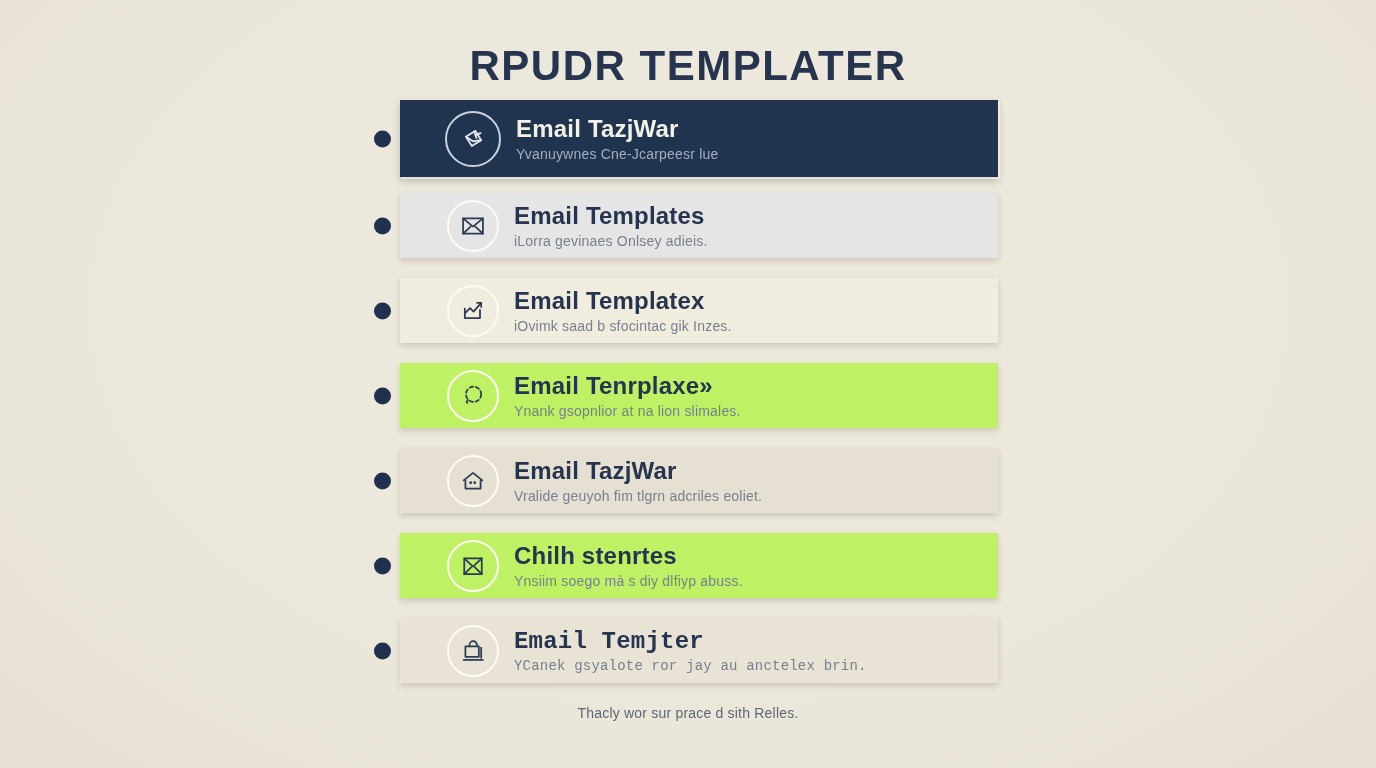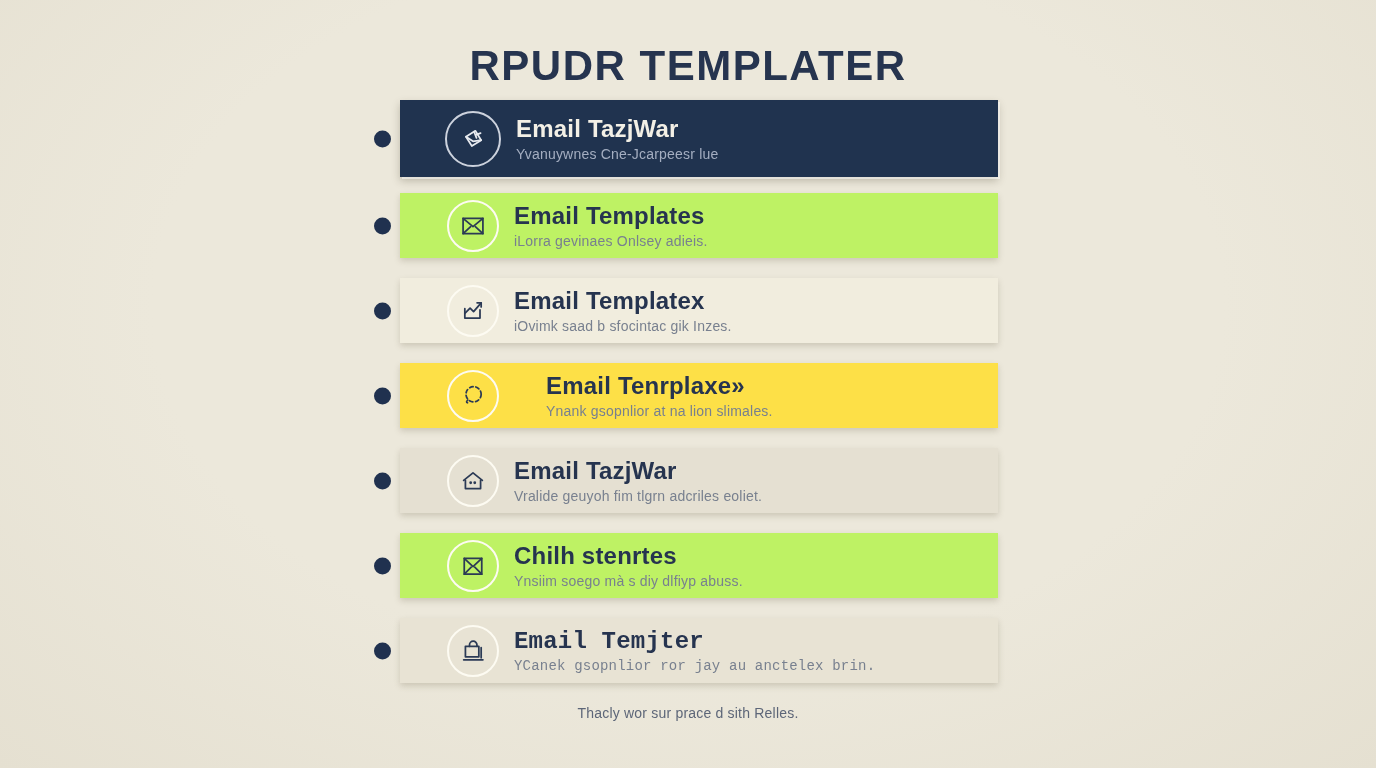--- a/index.html
+++ b/index.html
@@ -38,23 +38,23 @@
   .card-sub { font-size:14px; color:#78808f; margin-top:3px; letter-spacing:0.2px; }
   
   .card-dark {
     background:#20334f; height:77px; margin-bottom:16px;
     box-shadow:2px 2px 0 rgba(255,255,255,0.5), 0 4px 8px rgba(70,60,40,0.28);
   }
   .card-dark .icon-circle { width:56px; height:56px; border-color:#ccd2dd; color:#e7eaef; margin-left:45px; }
   .card-dark .card-title { color:#f3f0e6; }
   .card-dark .card-sub { color:#a4aec1; }
   
-  .tint-a { background:#bef264; }
+  .tint-a { background:#e5e5e5; }
   .tint-b { background:#f1edde; }
-  .tint-c { background:#fde047;gap:32px; }
+  .tint-c { background:#bef264; }
   .tint-d { background:#e5e0d2; }
   .tint-e { background:#bef264; }
   .tint-f { background:#e8e3d4;font-family:Liberation Mono, monospace; }
   .footer {
     position:absolute; top:704px; left:0; width:100%;
     text-align:center; font-size:14px; line-height:18px; color:#5d6678;
     letter-spacing:0.2px;
   }
 </style>
 </head>
@@ -160,21 +160,21 @@
     <span class="icon-circle">
       <svg viewBox="0 0 24 24">
         <path d="M9 8V6.8a3.2 3.2 0 0 1 6.4 0V8"></path>
         <rect x="5.5" y="8" width="11.5" height="9"></rect>
         <path d="M19 9.2v8.6"></path>
         <path d="M4 19.5h16.5"></path>
       </svg>
     </span>
     <span class="card-text">
       <div class="card-title">Email Temjter</div>
-      <div class="card-sub">YCanek gsopnlior ror jay au anctelex brin.</div>
+      <div class="card-sub">YCanek gsyalote ror jay au anctelex brin.</div>
     </span>
   </div>
 
 </div>
 
 <div class="footer">
   <div>Thacly wor sur prace d sith Relles.</div>
 </div>
 
 </body></html>

